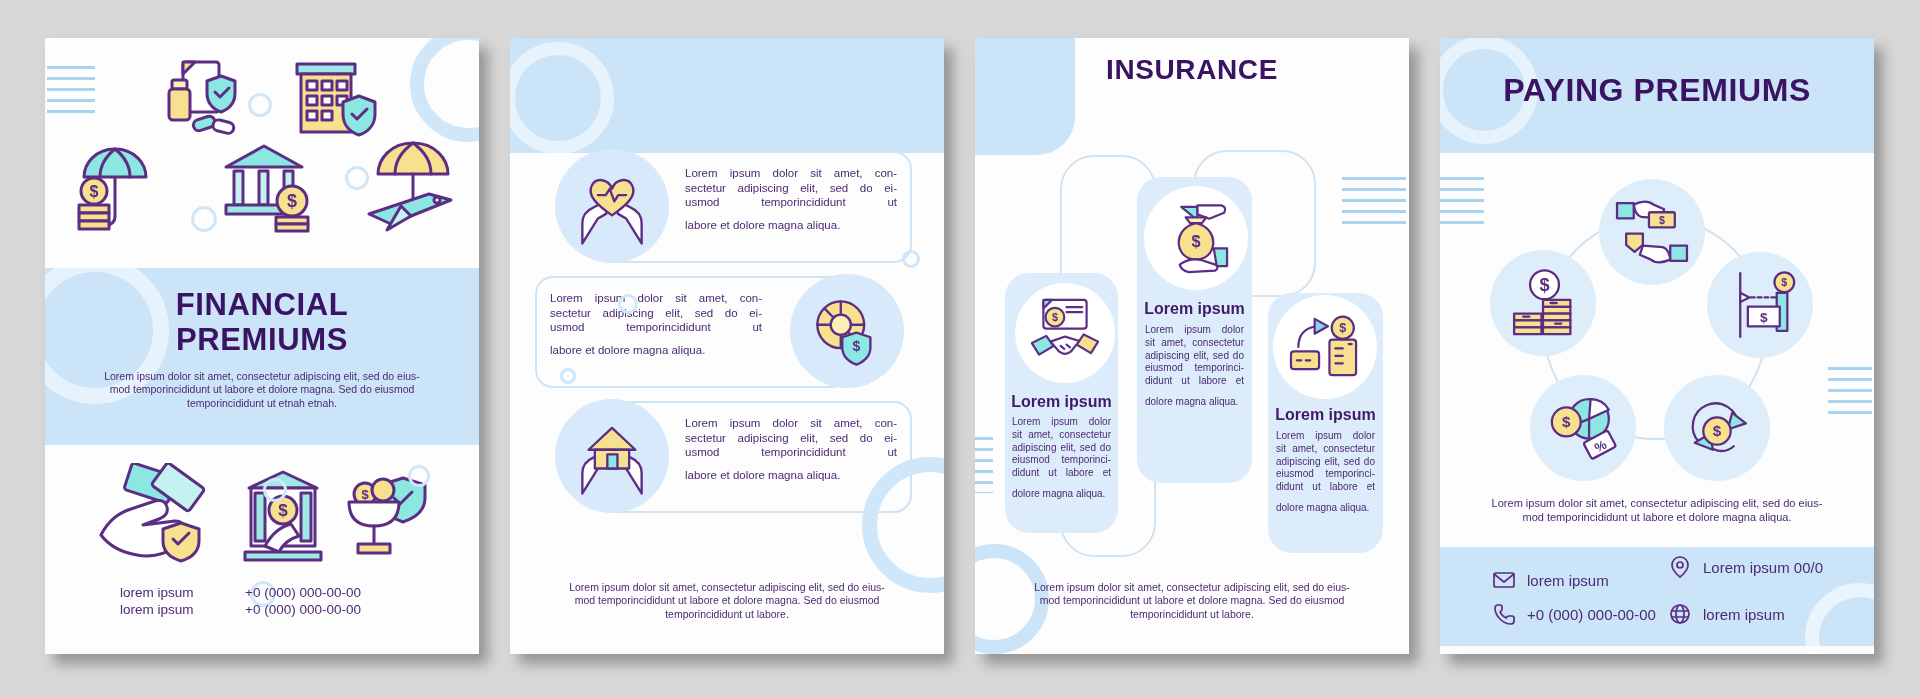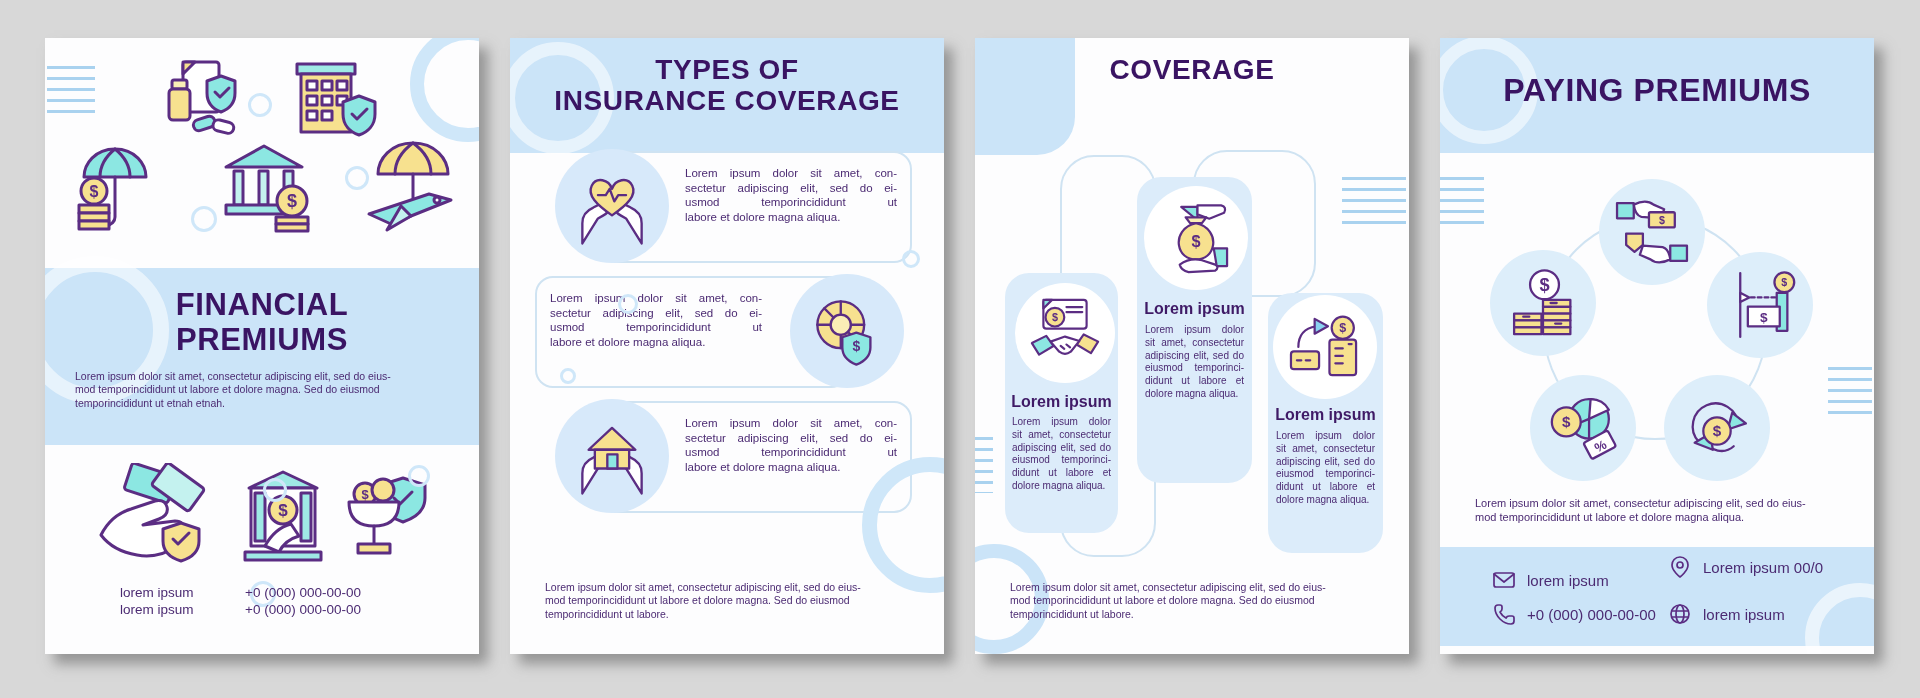--- a/index.html
+++ b/index.html
@@ -7,23 +7,23 @@
           font-family:"Liberation Sans",sans-serif;}
   .panel{position:absolute;top:38px;width:434px;height:616px;background:#fdfdfe;
          box-shadow:9px 10px 12px rgba(95,95,95,.55);overflow:hidden;}
   .band{position:absolute;left:0;right:0;background:#cbe4f8;}
   .ring{position:absolute;border-radius:50%;box-sizing:border-box;}
   .stripes{position:absolute;background:repeating-linear-gradient(to bottom,#a9d2ef 0 3px,transparent 3px 11px);}
   .title{position:absolute;left:0;right:0;text-align:center;font-weight:bold;color:#3a1463;letter-spacing:.6px;}
   .title div{line-height:1.12;}
   .par{position:absolute;color:#4b2a72;}
   .par div{line-height:1.28;}
-  .par.center div{text-align:left;}
+  .par.center div{text-align:center;}
   .par.justify div{text-align:justify;text-align-last:justify;}
-  .par.justify div:last-child{text-align-last:left;}
+  .par.justify div:last-child{text-align-last:left;margin-top:8px;}
   .olcard{position:absolute;border:2px solid #cfe3f2;border-radius:18px;background:#fdfdfe;}
   .bluecard{position:absolute;background:#dcecfa;border-radius:24px;}
   .connector{position:absolute;border:2px solid #cfe3f2;border-radius:34px;}
   .iconcircle{position:absolute;border-radius:50%;display:flex;align-items:center;justify-content:center;}
   .heading{position:absolute;text-align:center;font-weight:bold;color:#3f1a66;font-size:16px;}
   .contact-row{position:absolute;display:flex;align-items:center;gap:11px;color:#4b2a72;font-size:15px;}
   svg{display:block;}
   .ic *{stroke:#5b2d83;stroke-width:3;stroke-linejoin:round;stroke-linecap:round;}
   .ic .t{stroke:none;fill:#5b2d83;font-weight:bold;font-family:"Liberation Sans",sans-serif;}
   .ic .nf{fill:none;}
@@ -147,24 +147,20 @@
     <div class="par" style="left:200px;top:546px;font-size:13.5px">
         <div>+0 (000) 000-00-00</div>
         <div>+0 (000) 000-00-00</div>
       </div>
   </section>
 
   <section class="panel" style="left:510px">
     <div class="band" style="top:0;height:115px">
       <div class="ring" style="left:-8px;top:4px;width:112px;height:112px;border:13px solid rgba(255,255,255,.55)"></div>
     </div>
-    <div class="title" style="top:16px;font-size:28px">
-        <div>TYPES OF</div>
-        <div>INSURANCE COVERAGE</div>
-      </div>
 
     <div class="olcard" style="left:88px;top:113px;width:310px;height:108px"></div>
     <div class="iconcircle" style="left:45px;top:111px;width:114px;height:114px;background:#d7e9fa">
       <svg class="ic" width="78" height="78" viewBox="0 0 100 100">
         <path d="M12 98 V72 Q12 58 26 52 L36 47 Q43 44 45 51 Q47 58 39 62 L32 66 Z" fill="#fff"></path>
         <path d="M88 98 V72 Q88 58 74 52 L64 47 Q57 44 55 51 Q53 58 61 62 L68 66 Z" fill="#fff"></path>
         <path d="M50 28 C46 16 30 12 24 24 C18 36 30 48 50 62 C70 48 82 36 76 24 C70 12 54 16 50 28 Z" fill="#f7e18f"></path>
         <path class="nf" stroke-width="2.5" d="M32 36 H42 L47 28 L53 44 L58 36 H68"></path>
       </svg>
     </div>
@@ -217,21 +213,21 @@
     <div class="par center" style="left:35px;top:543px;width:364px;font-size:10.5px">
         <div>Lorem ipsum dolor sit amet, consectetur adipiscing elit, sed do eius-</div>
         <div>mod temporincididunt ut labore et dolore magna. Sed do eiusmod</div>
         <div>temporincididunt ut labore.</div>
       </div>
   </section>
 
   <section class="panel" style="left:975px">
     <div class="cornerblock" style="left:0;top:0;width:100px;height:117px"></div>
     <div class="title" style="top:16px;font-size:28px">
-        <div>COVERAGE</div>
+        <div>INSURANCE</div>
       </div>
     <div class="stripes" style="left:367px;top:139px;width:64px;height:53px"></div>
     <div class="stripes" style="left:0;top:399px;width:18px;height:56px"></div>
 
     <div class="connector" style="left:85px;top:117px;width:92px;height:398px"></div>
     <div class="connector" style="left:218px;top:112px;width:119px;height:143px"></div>
 
     <div class="bluecard" style="left:30px;top:235px;width:113px;height:260px"></div>
     <div class="iconcircle" style="left:40px;top:245px;width:100px;height:100px;background:#fff">
       <svg class="ic" width="72" height="72" viewBox="0 0 100 100">

